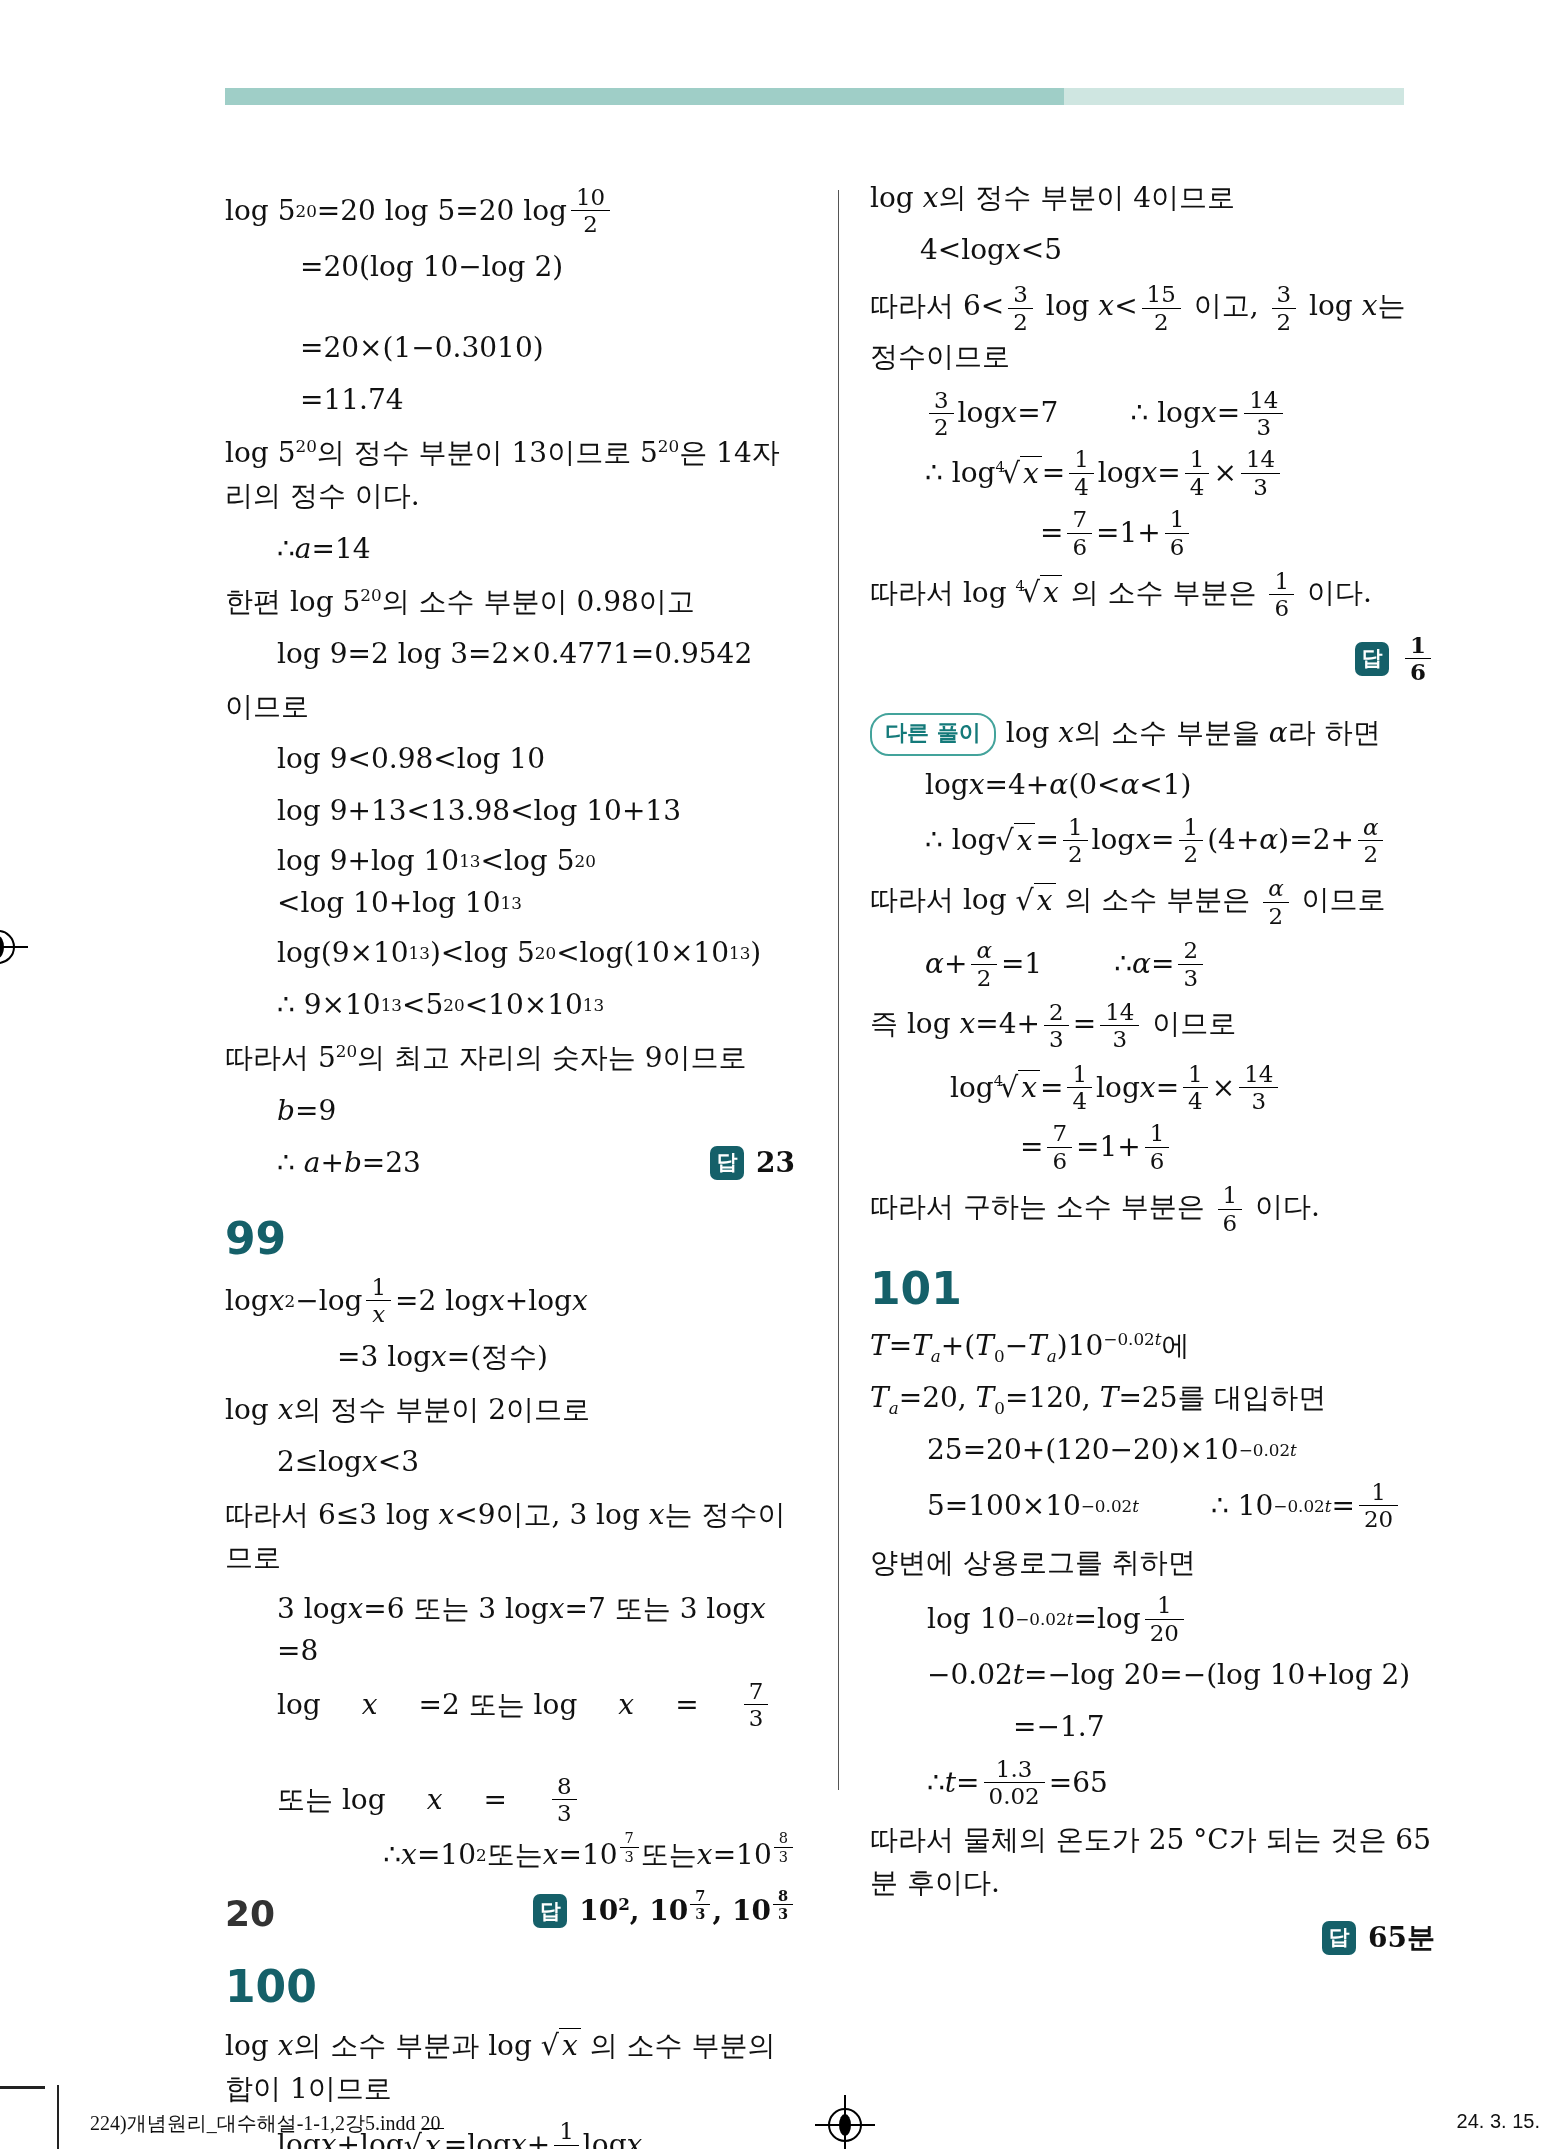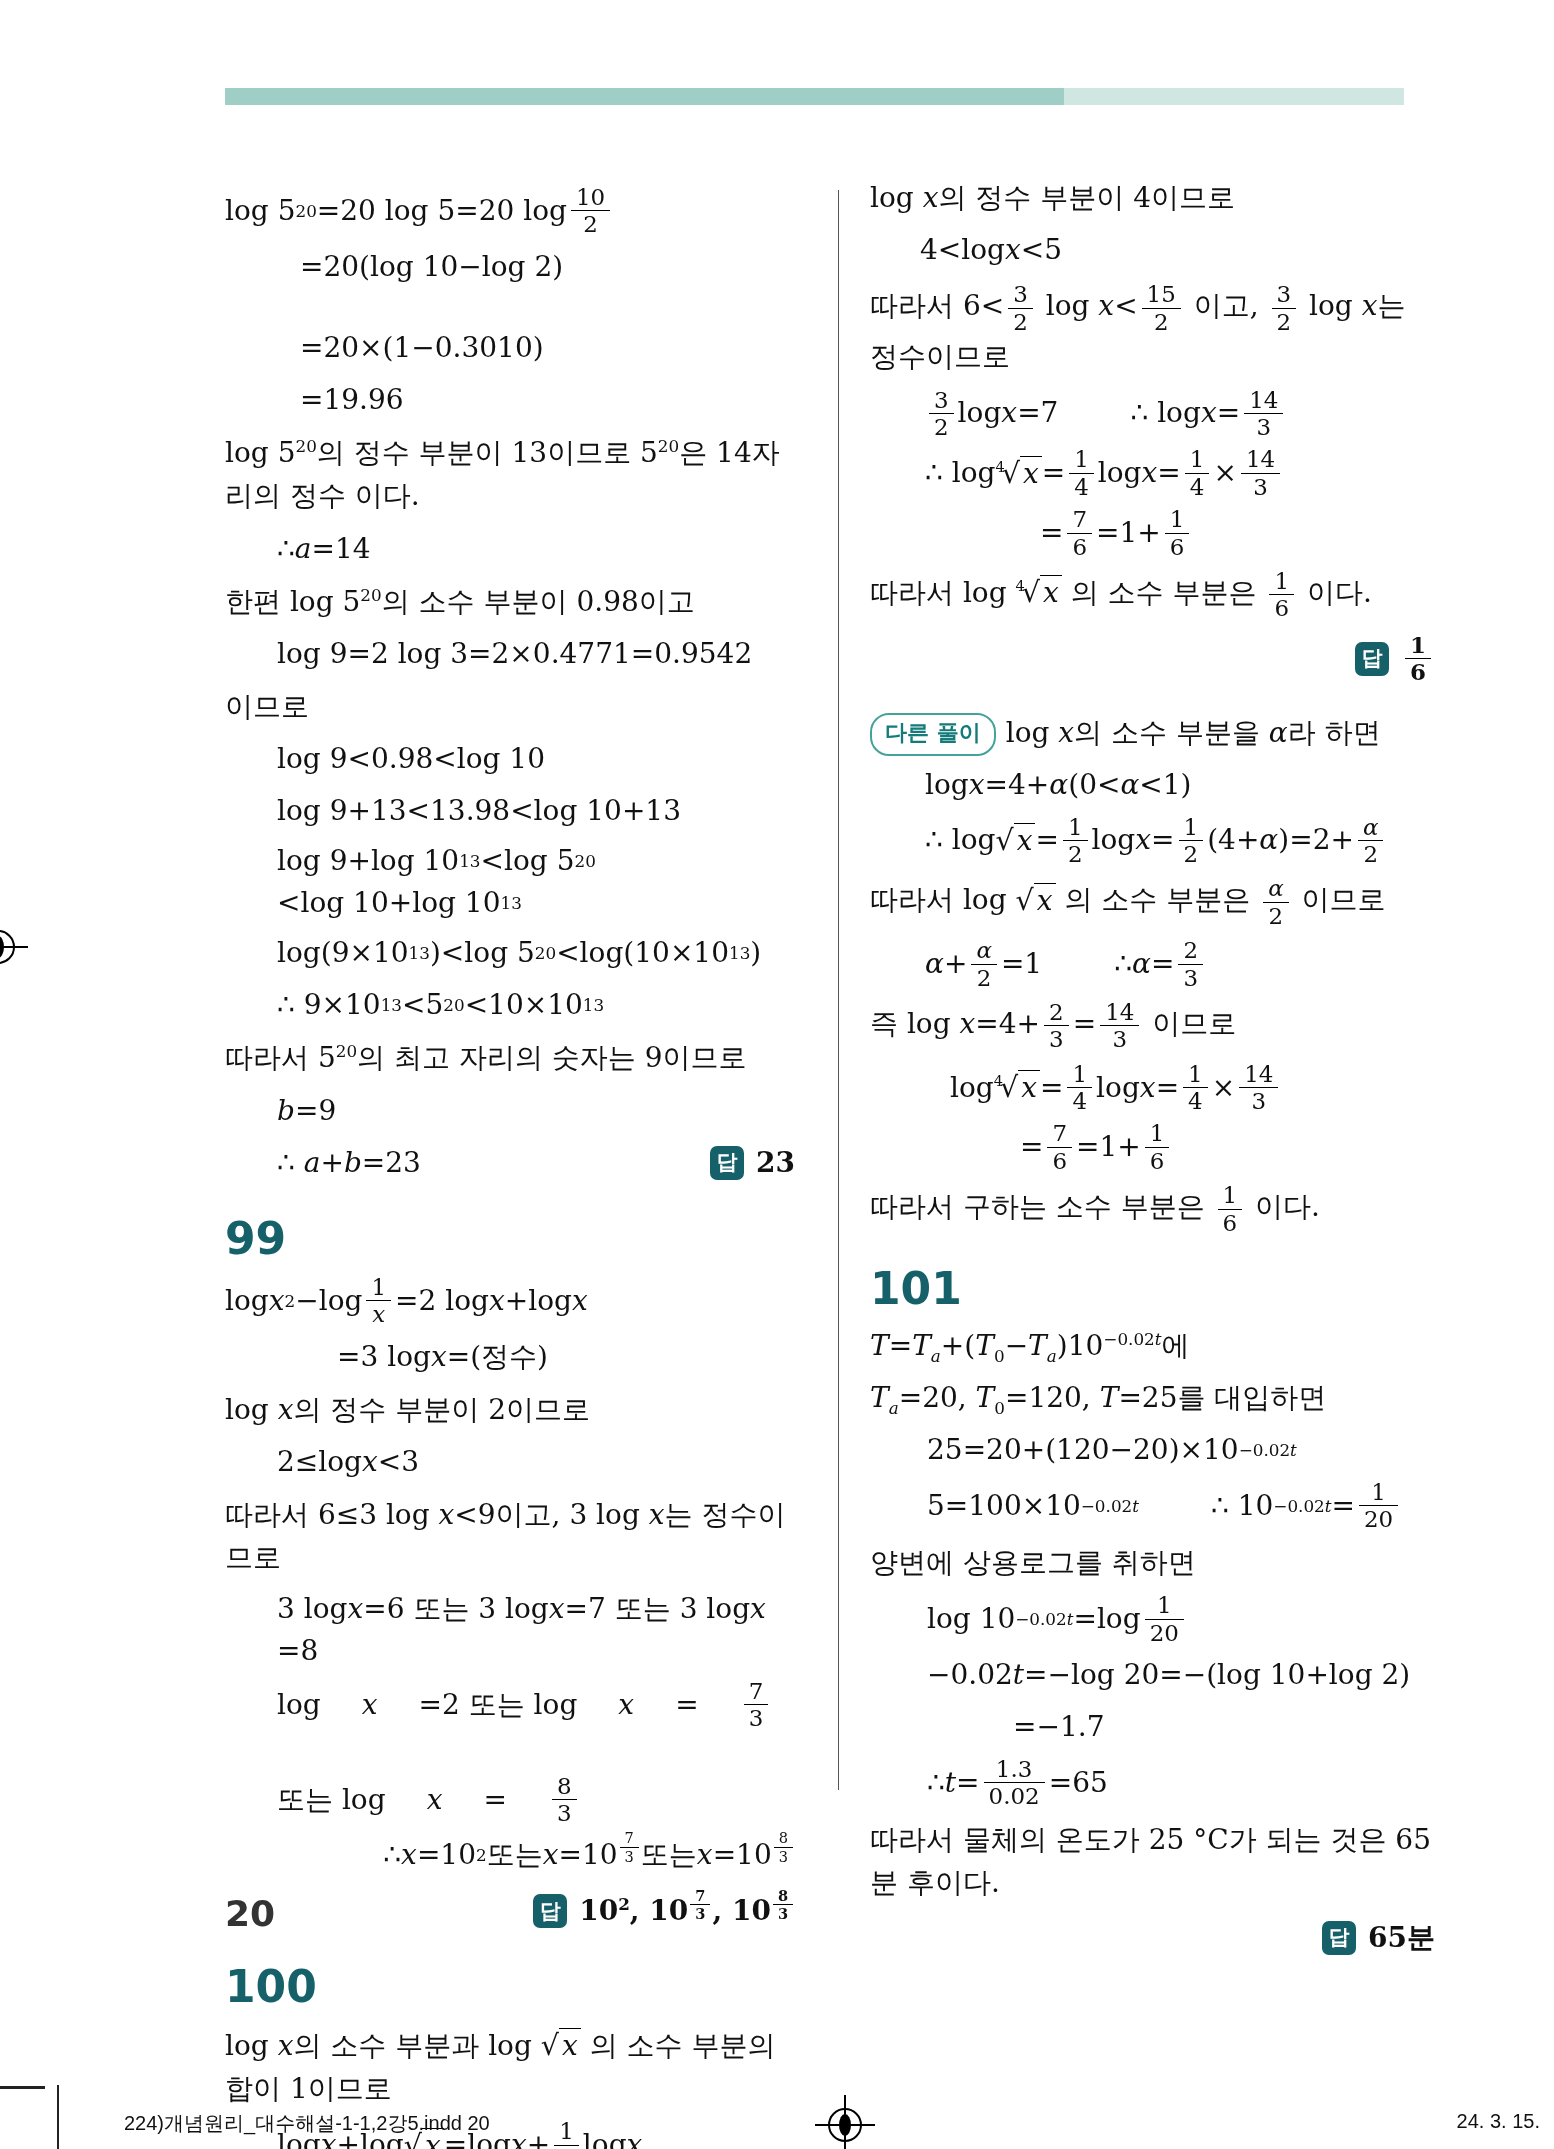--- a/index.html
+++ b/index.html
@@ -41,22 +41,22 @@
   .fr .de{border-top:1.8px solid #000;padding:0 5px;}
   .fr.sf{font-size:0.52em;transform:translateY(-0.55em);margin:0 2px;line-height:1.2;}
   .gap{display:inline-block;width:72px;}
   .rt{white-space:nowrap;}
   .ri{font-size:0.52em;vertical-align:0.75em;margin-right:-3px;}
   .rs{font-size:1.02em;}
   .rb{border-top:1.8px solid #000;padding:0 3px;}
   
   .pageno{position:absolute;left:225px;top:1893px;font-family:"DejaVu Sans",sans-serif;
           font-weight:600;font-size:36px;color:#333;}
-  .footer-left{position:absolute;left:90px;top:2110px;font-family:Liberation Sans, sans-serif;
-               font-size:20px;color:#111;margin-left:34px;}
+  .footer-left{position:absolute;left:90px;top:2110px;font-family:Liberation Serif, serif;
+               font-size:20px;color:#111;}
   .footer-right{position:absolute;right:14px;top:2110px;font-family:"Liberation Sans",sans-serif;
                 font-size:20px;color:#111;}
   .blhline{position:absolute;left:0;top:2086px;width:45px;height:3px;background:#222;}
   .blvline{position:absolute;left:57px;top:2085px;width:2px;height:64px;background:#222;}
   
   .regmark{position:absolute;width:60px;height:60px;}
   .regmark .rc{position:absolute;left:13px;top:13px;width:34px;height:34px;border:2px solid #000;
                border-radius:50%;box-sizing:border-box;}
   .regmark .rh{position:absolute;left:0;top:29px;width:60px;height:2px;background:#000;}
   .regmark .rv{position:absolute;left:29px;top:0;width:2px;height:60px;background:#000;}
@@ -75,21 +75,21 @@
   <div class="divider"></div>
 
   <div class="col left" id="col-left">
       <section>
         <div class="ln m" style="padding-left: 0px;">log 5<sup>20</sup>=20 log 5=20 log <span class="fr">
             <span class="nu">10</span>
             <span class="de">2</span>
           </span></div>
         <div class="ln m" style="padding-left: 75px;">=20(log 10−log 2)</div>
         <div class="ln m" style="padding-left: 75px; margin-top: 35px;">=20×(1−0.3010)</div>
-        <div class="ln m" style="padding-left: 75px;">=19.96</div>
+        <div class="ln m" style="padding-left: 75px;">=11.74</div>
         <div class="ln p">log 5<sup>20</sup>의 정수 부분이 13이므로 5<sup>20</sup>은 14자리의 정수 이다.</div>
         <div class="ln m" style="padding-left: 52px;">∴ <i>a</i>=14</div>
         <div class="ln p">한편 log 5<sup>20</sup>의 소수 부분이 0.98이고</div>
         <div class="ln m" style="padding-left: 52px;">log 9=2 log 3=2×0.4771=0.9542</div>
         <div class="ln p">이므로</div>
         <div class="ln m" style="padding-left: 52px;">log 9&lt;0.98&lt;log 10</div>
         <div class="ln m" style="padding-left: 52px;">log 9+13&lt;13.98&lt;log 10+13</div>
         <div class="ln m" style="padding-left: 52px;">log 9+log 10<sup>13</sup>&lt;log 5<sup>20</sup>&lt;log 10+log 10<sup>13</sup></div>
         <div class="ln m" style="padding-left: 52px;">log(9×10<sup>13</sup>)&lt;log 5<sup>20</sup>&lt;log(10×10<sup>13</sup>)</div>
         <div class="ln m" style="padding-left: 52px;">∴ 9×10<sup>13</sup>&lt;5<sup>20</sup>&lt;10×10<sup>13</sup></div>

